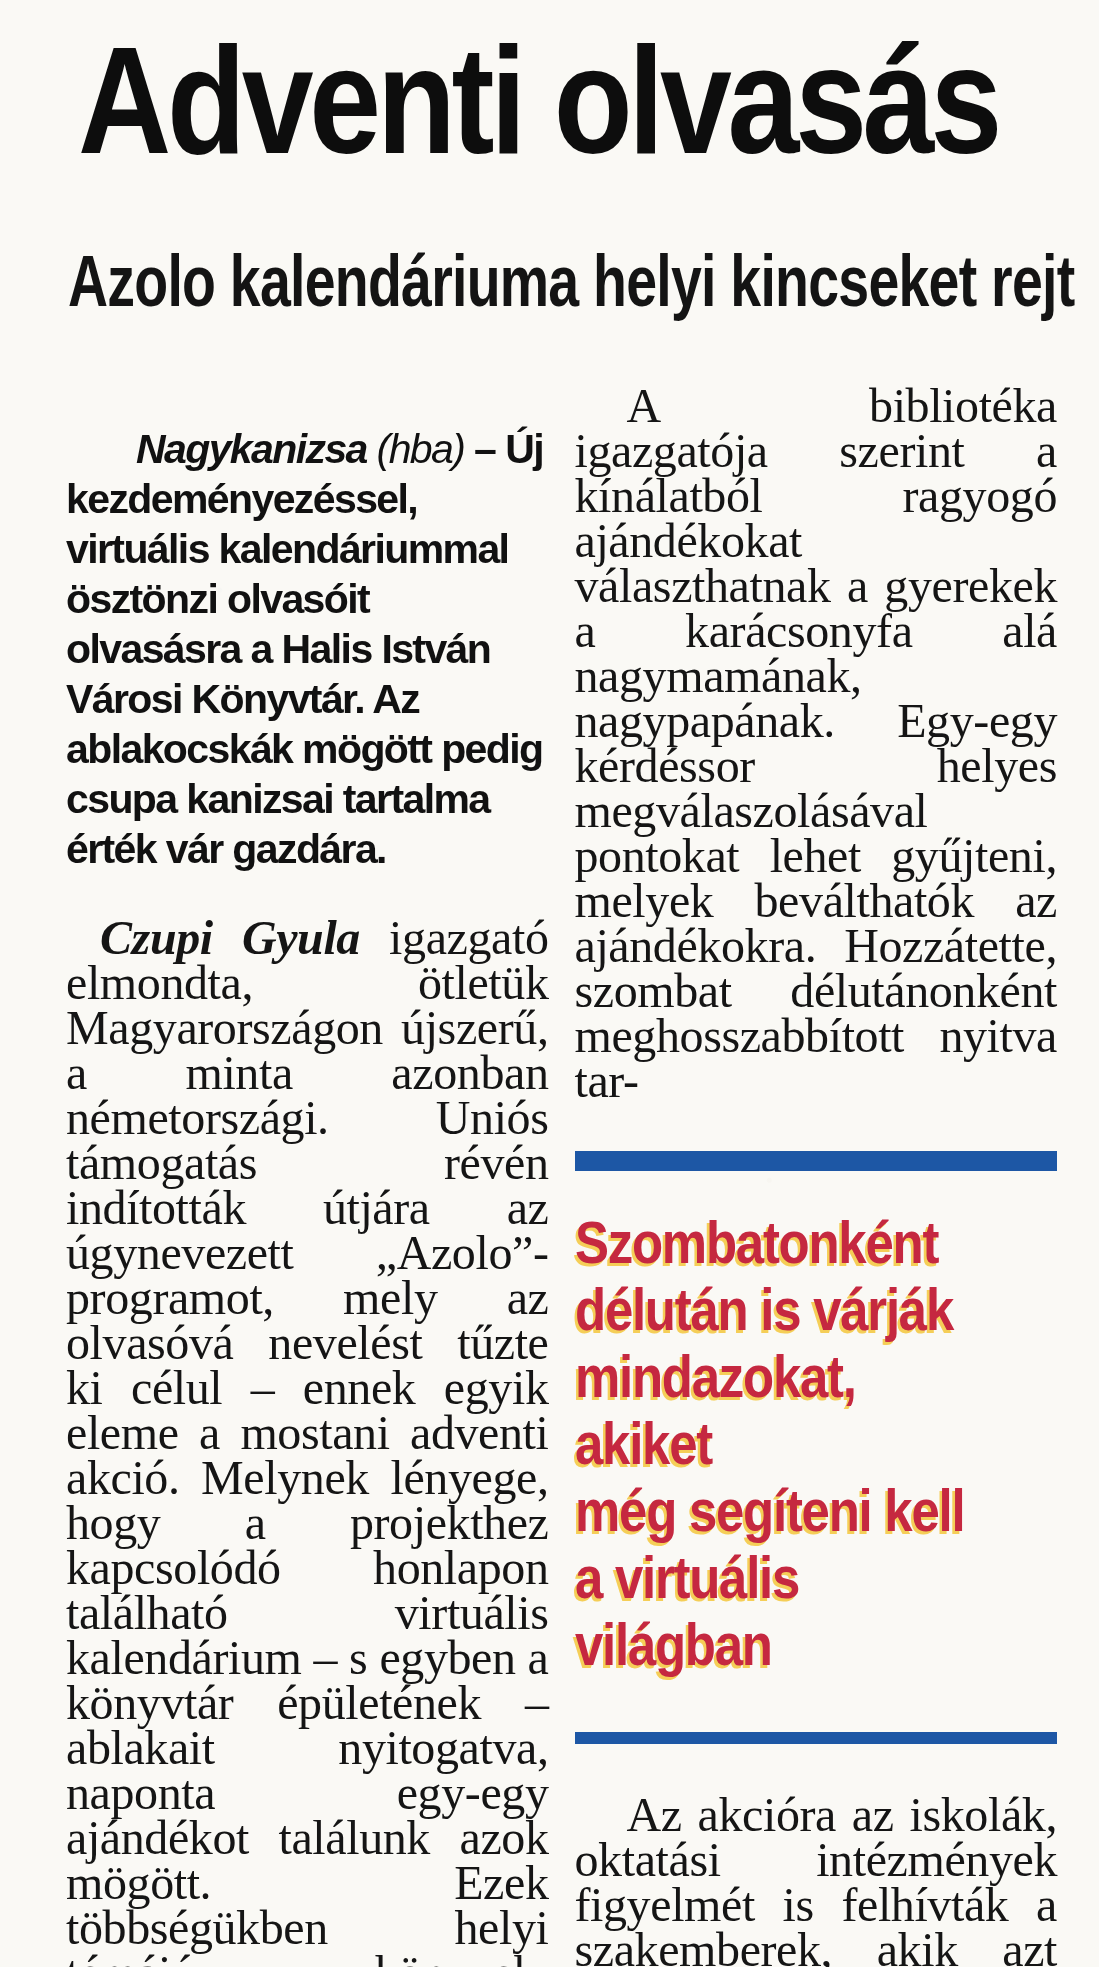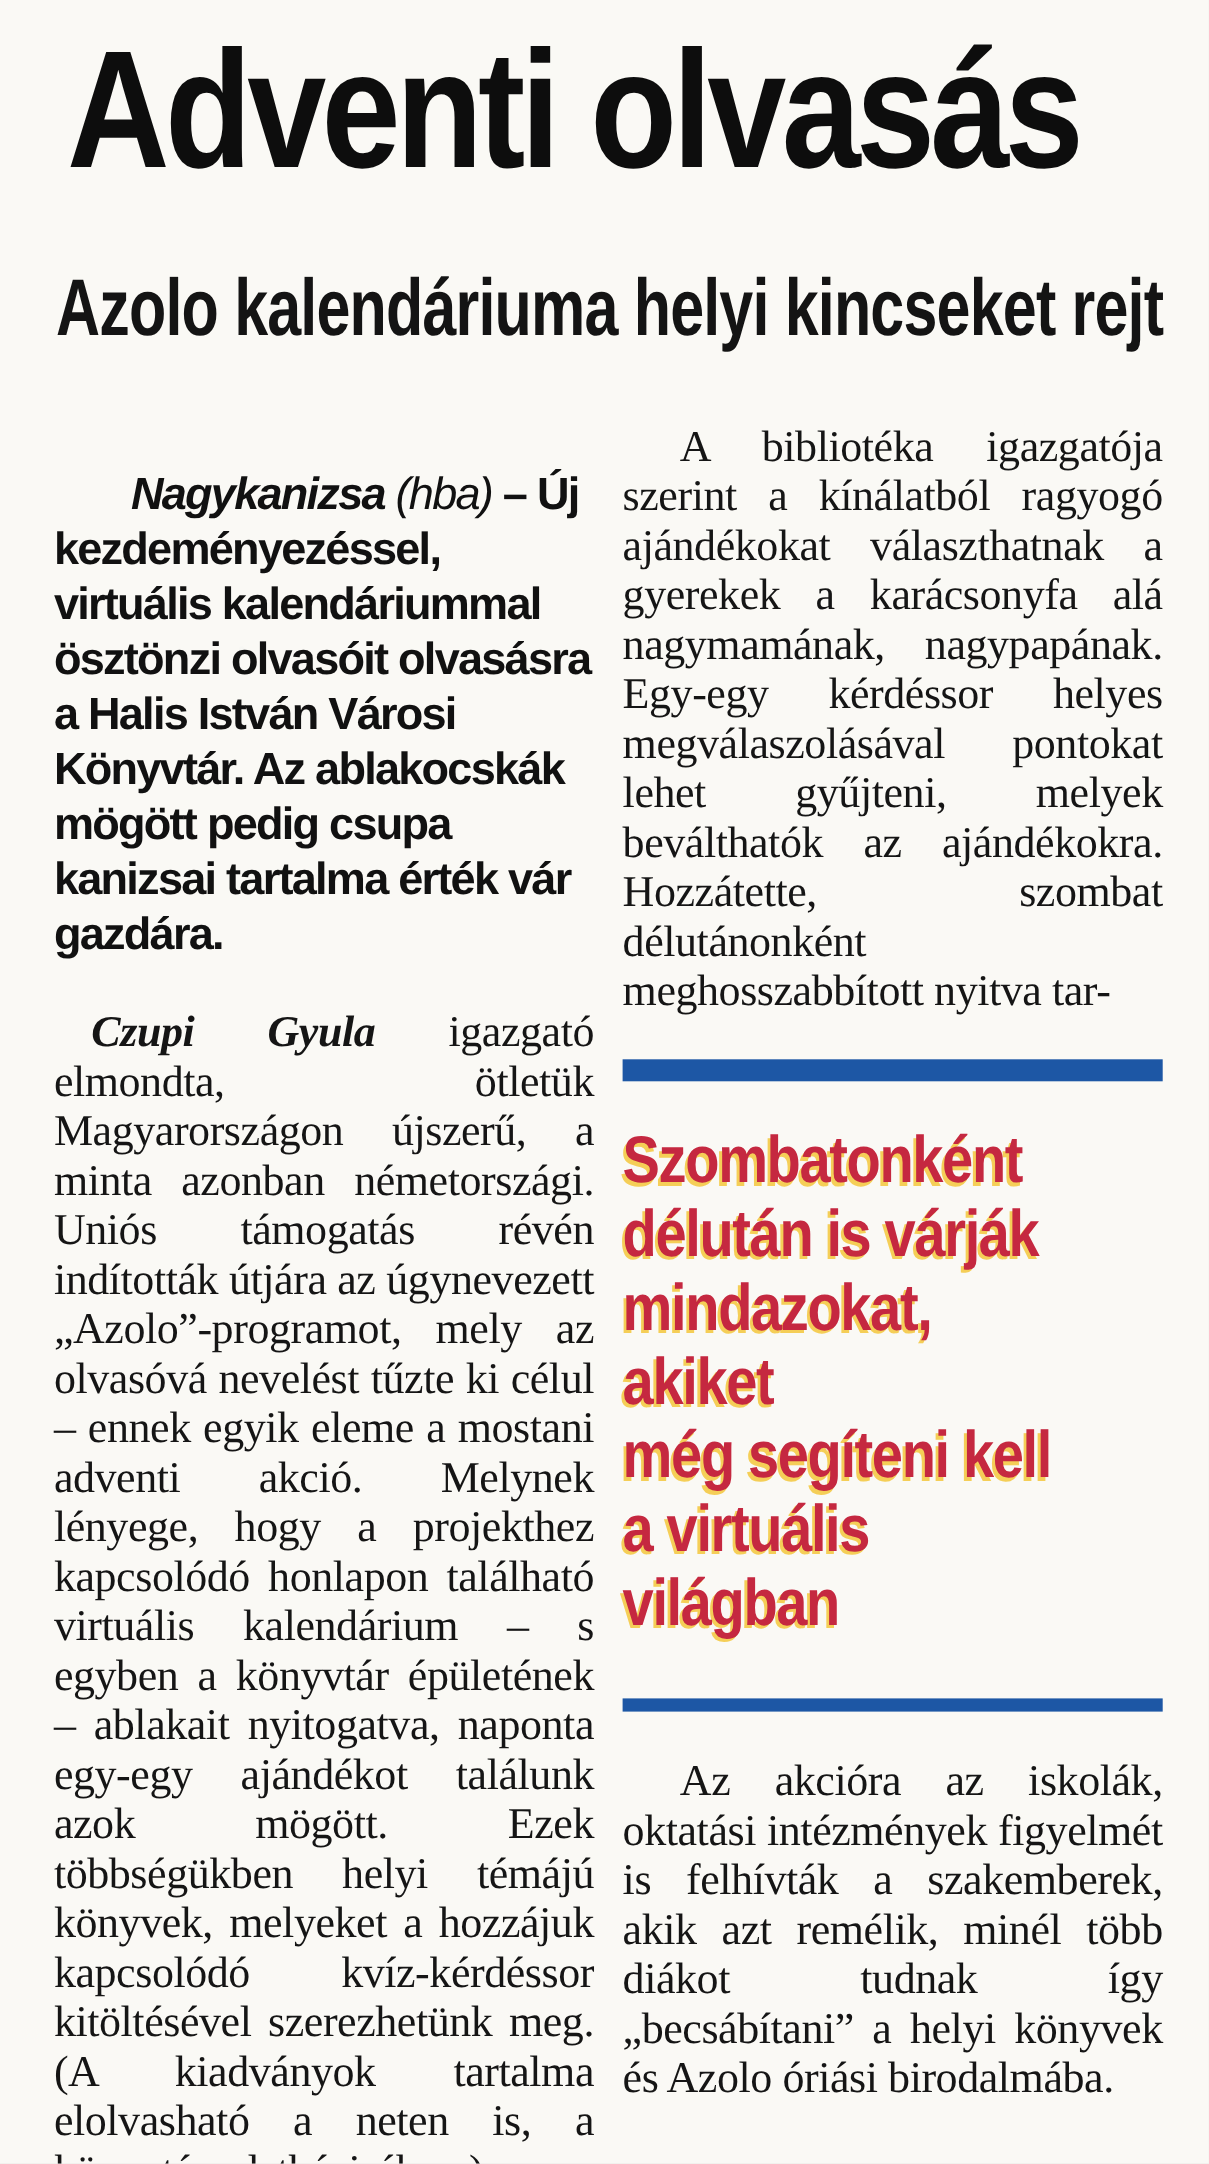--- a/index.html
+++ b/index.html
@@ -7,21 +7,21 @@
     position:relative;
     width:1099px;height:1967px;
     margin:0 auto;
     background:#faf9f5;
     background-image:
       radial-gradient(circle at 20% 30%, rgba(180,200,210,.05) 0 2px, transparent 3px),
       radial-gradient(circle at 70% 60%, rgba(200,190,160,.05) 0 2px, transparent 3px);
     color:#161616;
     overflow:hidden;
     box-sizing:border-box;
-    padding:18px 42px 0 49px;
+    padding:18px 42px 0 66px;
     font-family:"Liberation Serif", serif;
   }
   
   .headline{
     white-space:nowrap;
     font-family:"Liberation Sans", sans-serif;
     font-weight:bold;
     font-size:152px;
     line-height:1.0;
     letter-spacing:-5px;
@@ -56,21 +56,21 @@
     font-size:41px;
     line-height:50px;
     letter-spacing:-1.6px;
     text-indent:30px;
     color:#111;
   }
   .lead .loc{font-style:italic;margin-left:40px;}
   .lead .byline{font-style:italic;font-weight:normal;}
   
   .body-text{
-    font-size:40px;
+    font-size:48px;
     line-height:45px;
     letter-spacing:-.4px;
     text-align:justify;
     color:#151515;
   }
   .body-text.indent{text-indent:34px;}
   .body-text.indent-lg{text-indent:52px;}
   .lead-in{font-style:italic;font-weight:bold;}
   .left-body{margin-top:0;}
   

